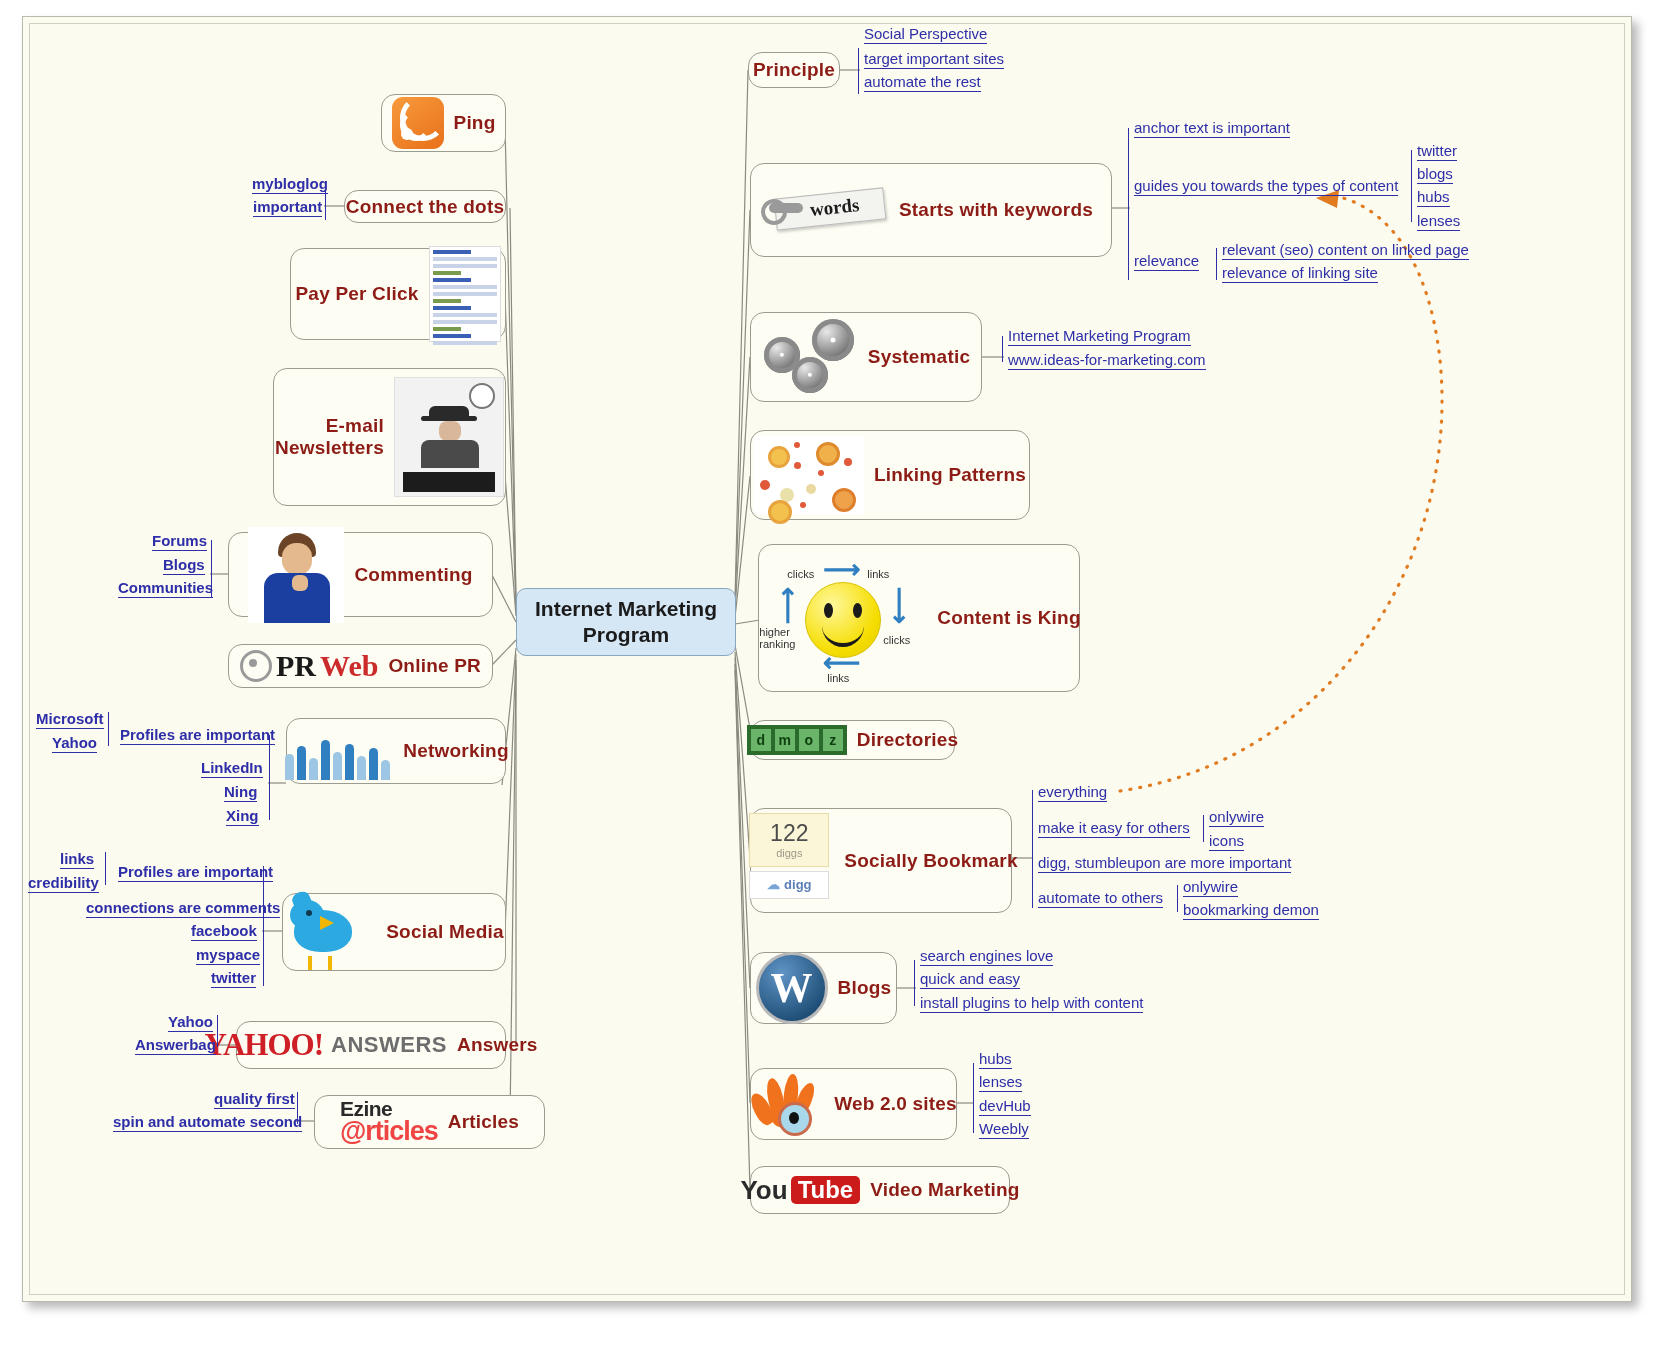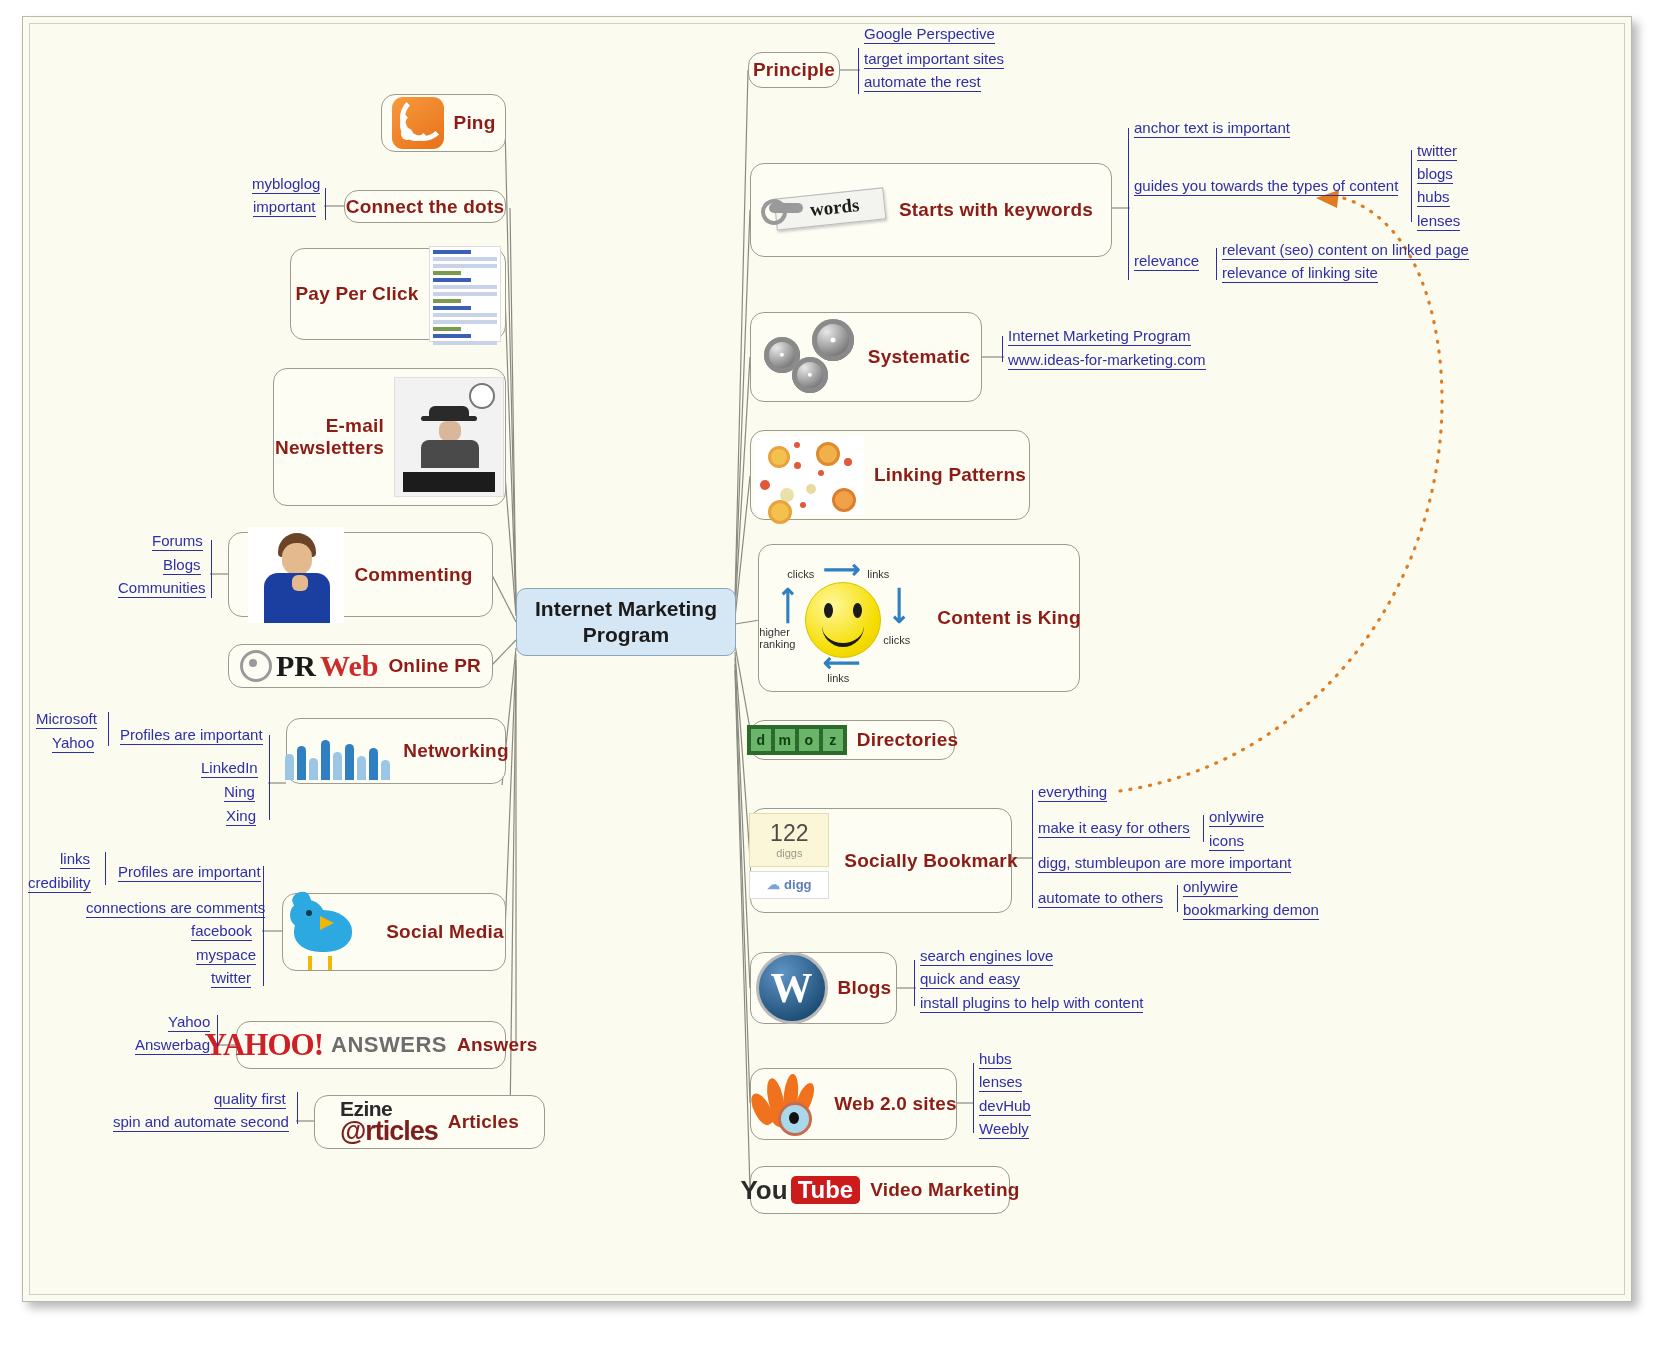--- a/index.html
+++ b/index.html
@@ -82,21 +82,21 @@
   .leaf {
     position: absolute;
     color: #2e2ea8;
     font-size: 15px;
     white-space: nowrap;
     border-bottom: 1.6px solid #2e2ea8;
     padding-bottom: 1px;
     line-height: 1.05;
   }
   .leaf.right { text-align: left; }
-  .leaf.leftal { text-align: right; }
+  .leaf.leftal { text-align: right; font-weight: bold; }
   
   .vbar {
     position: absolute;
     border-left: 1.6px solid #2e2ea8;
   }
   .vbar.r {
     border-left: none;
     border-right: 1.6px solid #2e2ea8;
   }
   
@@ -162,21 +162,21 @@
   .twitter .beak { position:absolute; left:36px; top:24px; width:0;height:0;border-left:14px solid #f2b705;border-top:7px solid transparent;border-bottom:7px solid transparent; }
   .twitter .eye { position:absolute; left:22px; top:18px; width:6px;height:6px;background:#10394f;border-radius:50%; }
   .twitter .leg { position:absolute; bottom:2px; width:4px;height:14px;background:#f2b705; }
 
   .yahoo-logo { display:flex; align-items:center; gap:8px; }
   .yahoo-logo .y { font-family:"Liberation Serif", serif; font-weight:bold; font-size:31px; color:#cf2028; letter-spacing:-1px; }
   .yahoo-logo .a { font-size:22px; font-weight:bold; color:#6d6d6d; letter-spacing:0.5px; }
 
   .ezine { display:flex; flex-direction:column; line-height:0.95; }
   .ezine .e1 { font-size:21px; font-weight:bold; color:#2a2a2a; letter-spacing:-0.5px; }
-  .ezine .e2 { font-size:27px; font-weight:bold; color:#7f1d1d; letter-spacing:-1px; }
+  .ezine .e2 { font-size:27px; font-weight:bold; color:#ef4444; letter-spacing:-1px; }
 
   .keywords-img { width:120px;height:58px; position:relative; }
   .keywords-img .tape { position:absolute; left:6px; top:12px; width:108px;height:30px;background:#f3f3ef;border:1px solid #bbb;
       transform: rotate(-6deg); box-shadow:1px 2px 3px rgba(0,0,0,.2); }
   .keywords-img .tape span { position:absolute; left:34px; top:3px; font-size:19px; font-weight:bold; color:#1c1c1c; font-family:"Liberation Serif",serif; }
   .keywords-img .key1 { position:absolute; left:0px; top:22px; width:34px;height:10px;background:#9a9a9a;border-radius:5px; }
   .keywords-img .key1:after{content:"";position:absolute;left:-8px;top:-4px;width:18px;height:18px;border:4px solid #9a9a9a;border-radius:50%;}
 
   .gears { width:96px; height:80px; position:relative; }
   .gears b { position:absolute; display:block; border-radius:50%;
@@ -428,21 +428,21 @@
     <span class="node-label">Articles</span>
   </div>
   <div class="vbar r" style="left:296px; top:1092px; height:32px; width:1px;"></div>
   <div class="leaf leftal" style="left:214px; top:1091px;">quality first</div>
   <div class="leaf leftal" style="left:113px; top:1114px;">spin and automate second</div>
 
   <div class="node" style="left:748px; top:52px; width:92px; height:36px;">
     <span class="node-label">Principle</span>
   </div>
   <div class="vbar" style="left:858px; top:48px; height:46px; width:1px;"></div>
-  <div class="leaf right" style="left:864px; top:26px;">Google Perspective</div>
+  <div class="leaf right" style="left:864px; top:26px;">Social Perspective</div>
   <div class="leaf right" style="left:864px; top:51px;">target important sites</div>
   <div class="leaf right" style="left:864px; top:74px;">automate the rest</div>
 
   <div class="node" style="left:750px; top:163px; width:362px; height:94px;">
     <div class="keywords-img ic">
       <div class="tape">
           <span>words</span>
         </div>
         <div class="key1"></div>
     </div>

